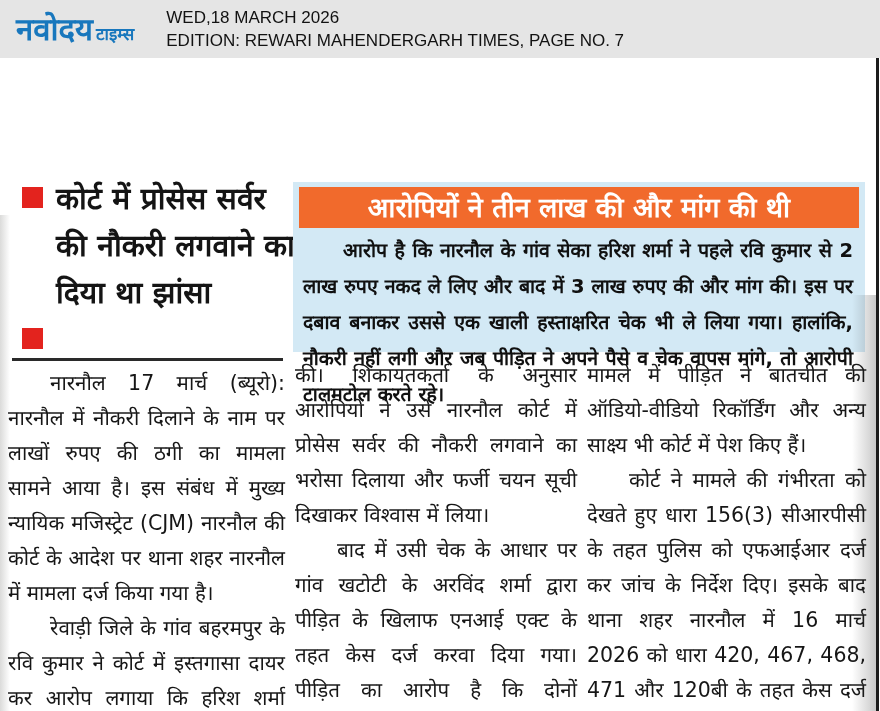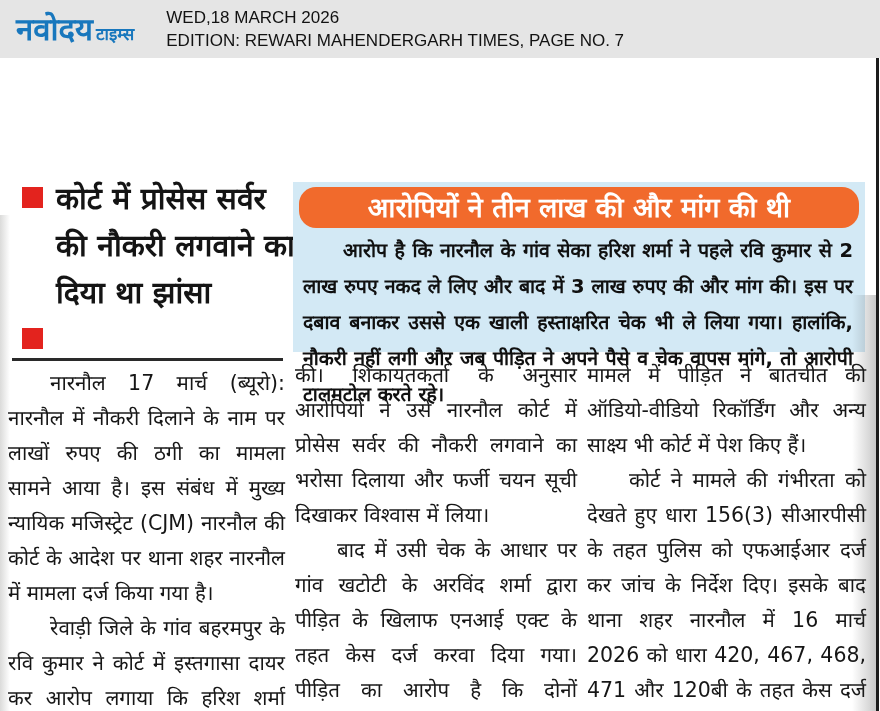--- a/index.html
+++ b/index.html
@@ -41,21 +41,21 @@
     display:inline-block;width:21px;height:21px;margin-right:13px;
     vertical-align:middle;transform:translateY(-3px);
   }
   .hrule{position:absolute;left:12px;top:358px;width:271px;height:3px;background:#2a2a2a;}
 
   
   .highlight{position:absolute;left:293px;top:182px;width:572px;height:170px;}
   .banner{
     margin:5px 6px 0 6px;height:41px;line-height:41px;
     color:#ffffff;font-size:27px;font-weight:bold;text-align:center;
-    white-space:nowrap;overflow:hidden;border-radius:17px;
+    white-space:nowrap;overflow:hidden;
   }
   .hl-body{
     margin:5px 12px 4px 10px;font-size:19.5px;font-weight:600;line-height:36px;
     color:#101010;text-align:justify;text-indent:40px;
   }
 
   
   .col{
     position:absolute;top:366px;font-size:20.5px;line-height:35px;
     color:#161616;text-align:justify;

